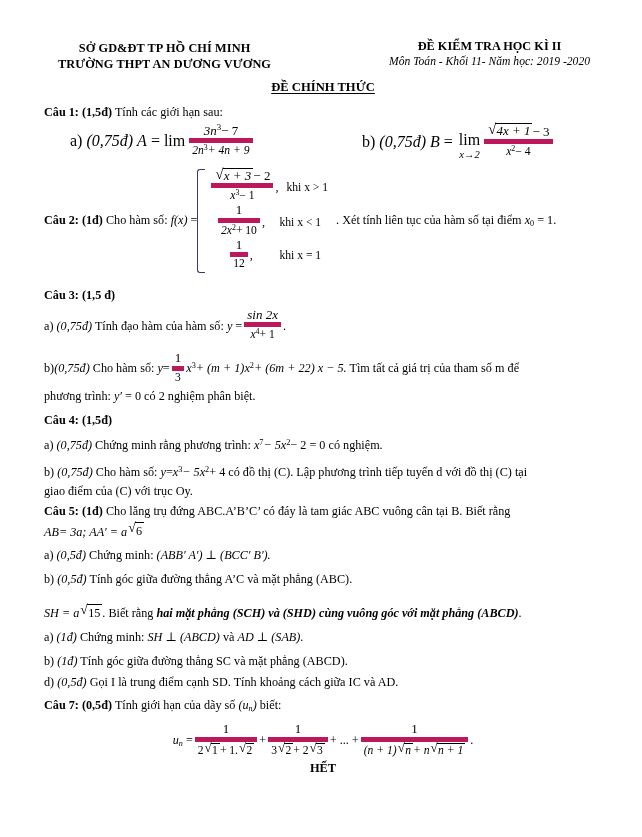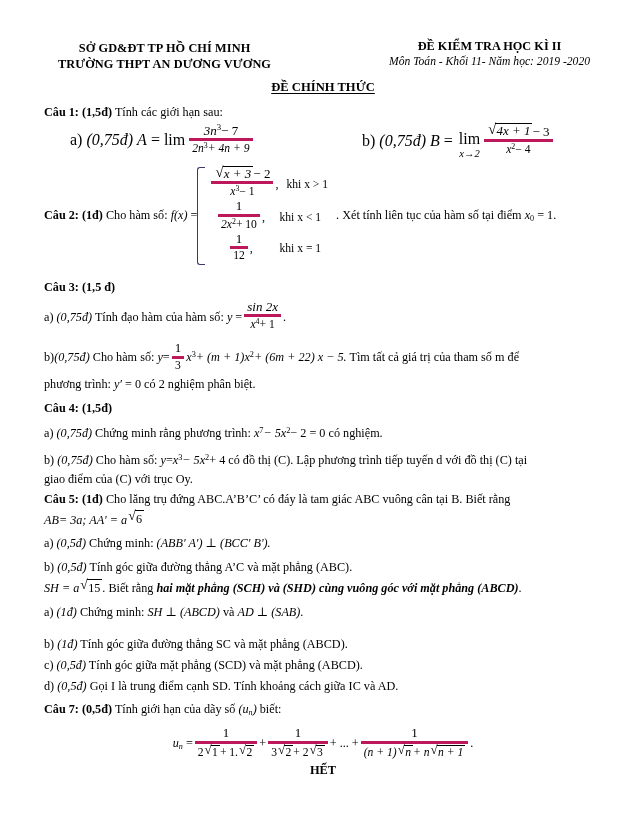--- a/index.html
+++ b/index.html
@@ -103,21 +103,21 @@
     margin: 0 2px;
     position: relative;
     top: -0.15em;
   }
   .frac > .num {
     padding: 0 3px 0px 3px;
     line-height: 1.12;
     font-size: 13px;
   }
   .frac > .den {
-    border-top: 3px solid #be185d;
+    border-top: 5px solid #be185d;
     padding: 0px 3px 0 3px;
     line-height: 1.18;
     font-size: 11.6px;
   }
   sup.exn {
     font-size: 0.68em;
     vertical-align: 0.52em;
     font-style: normal;
   }
   sub.sb {
@@ -403,45 +403,40 @@
     <span>Chứng minh:</span>
     <span class="math">(ABB' A') ⊥ (BCC' B').</span>
   </div>
 
   <div class="q" style="margin-top:7px;">
     <span>b)</span>
     <span class="pts">(0,5đ)</span>
     <span>Tính góc giữa đường thẳng A’C và mặt phẳng (ABC).</span>
   </div>
 
-  <div class="q" style="margin-top:2px;">
+  <div class="q" style="margin-top:15px;">
     <span class="math">SH = a</span><span class="sqrt"><span class="radic">√</span><span class="rad-body">15</span></span><span>. Biết rằng</span>
     <span class="bi">hai mặt phẳng (SCH) và (SHD) cùng vuông góc với mặt phẳng (ABCD)</span><span>.</span>
   </div>
 
   <div class="q" style="margin-top:7px;">
     <span>a)</span>
     <span class="pts">(1đ)</span>
     <span>Chứng minh:</span>
     <span class="math">SH ⊥ (ABCD)</span>
     <span>và</span>
     <span class="math">AD ⊥ (SAB)</span><span>.</span>
   </div>
 
-  <div class="q" style="margin-top:15px;">
+  <div class="q" style="margin-top:7px;">
     <span>b)</span>
     <span class="pts">(1đ)</span>
     <span>Tính góc giữa đường thẳng SC và mặt phẳng (ABCD).</span>
   </div>
 
-  <div class="q" style="margin-top:4px;">
-    <span>c)</span>
-    <span class="pts">(0,5đ)</span>
-    <span>Tính góc giữa mặt phẳng (SCD) và mặt phẳng (ABCD).</span>
-  </div>
 
   <div class="q" style="margin-top:4px;">
     <span>d)</span>
     <span class="pts">(0,5đ)</span>
     <span>Gọi I là trung điểm cạnh SD. Tính khoảng cách giữa IC và AD.</span>
   </div>
 
   <div class="q" style="">
     <span class="lbl">Câu 7:</span>
     <span class="lbl">(0,5đ)</span>

